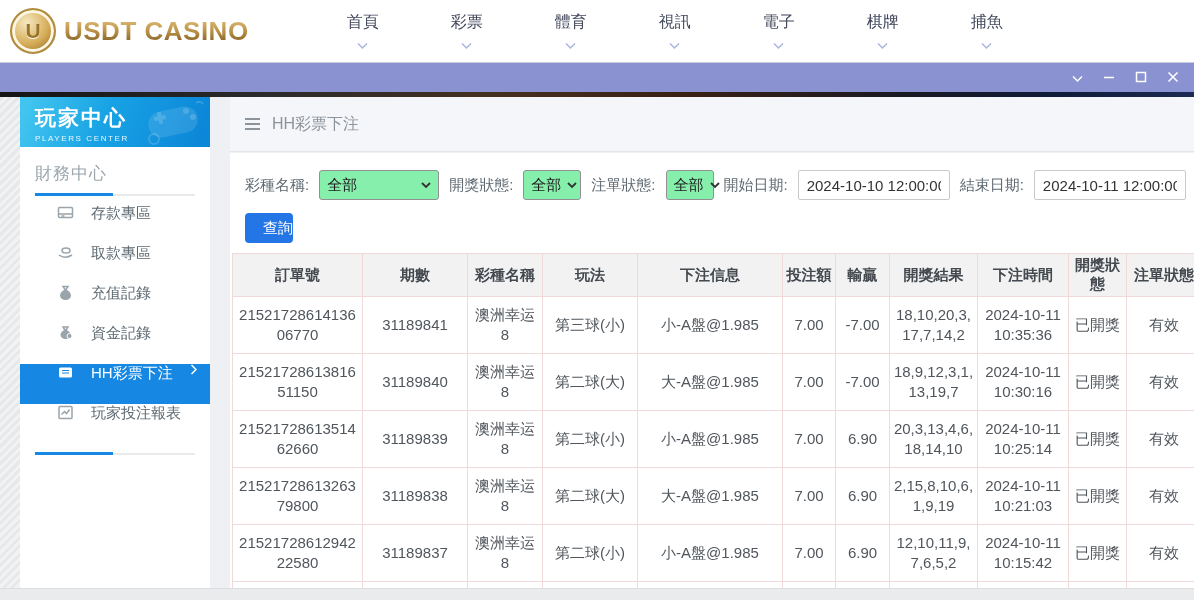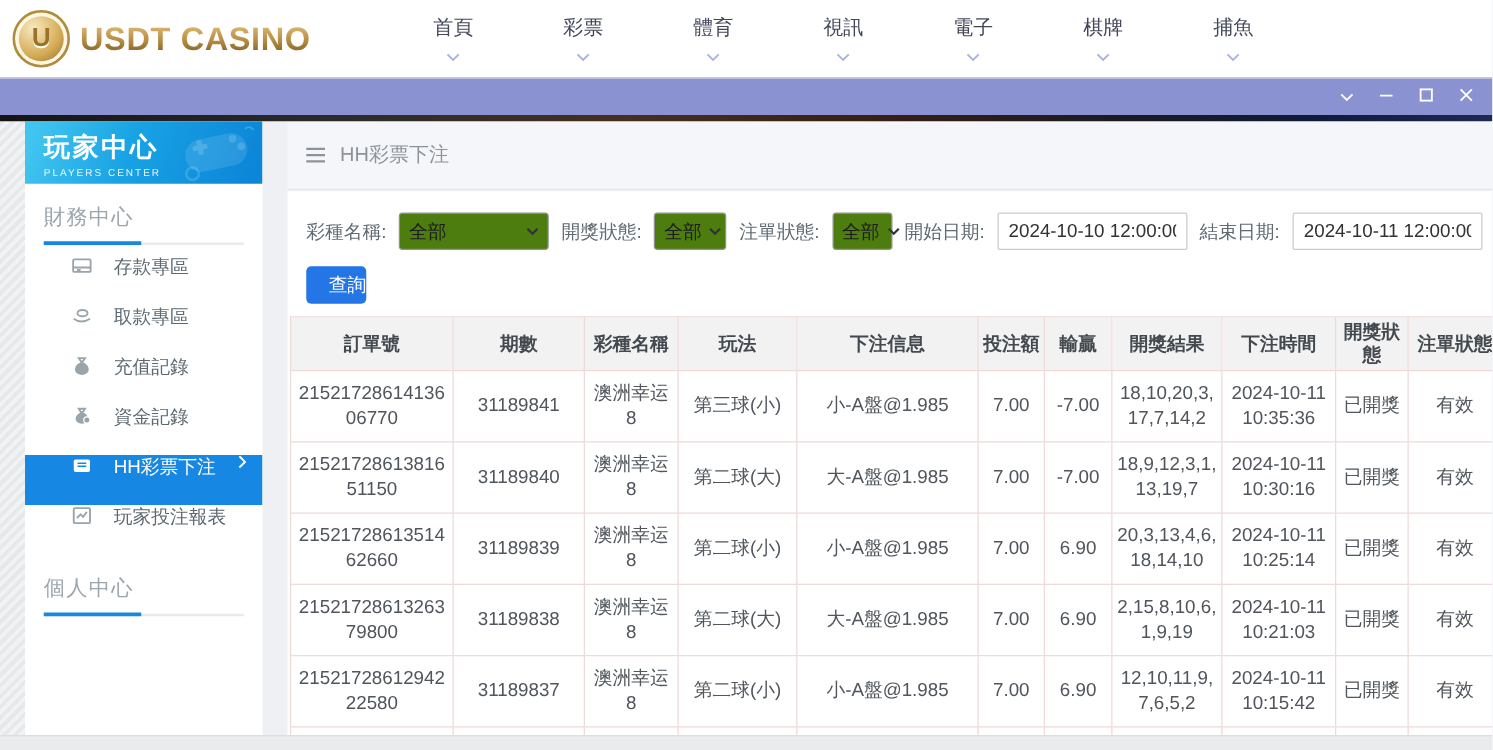--- a/index.html
+++ b/index.html
@@ -49,21 +49,21 @@
   .sb-item .chev-r { position:absolute; right:13px; color:#ffffff; display:flex; }
 
   
   .breadcrumb { position:absolute; left:230px; top:97px; width:964px; height:55px; background:#f5f6f9; border-bottom:1px solid #e3e5e8; display:flex; align-items:center; padding-left:14px; gap:11px; color:#8d939a; }
   .bc-ico { display:flex; color:#8d939a; cursor:pointer; }
   .bc-title { font-size:16px; }
 
   .content { position:absolute; left:230px; top:153px; width:964px; height:435px; background:#ffffff; overflow:hidden; }
   .filter-row { display:flex; align-items:center; padding:17px 0 0 15px; gap:10px; flex-wrap:nowrap; white-space:nowrap; }
   .f-label { font-size:15px; color:#5f6a72; }
-  .select { height:30px; border:1px solid #919191; border-radius:3px; background:#4d7c0f; display:flex; align-items:center; justify-content:space-between; padding:0 7px; font-size:15px; color:#1c1c1c; cursor:pointer; }
+  .select { height:30px; border:1px solid #919191; border-radius:3px; background:#86efac; display:flex; align-items:center; justify-content:space-between; padding:0 7px; font-size:15px; color:#1c1c1c; cursor:pointer; }
   .select .sel-caret { color:#333; display:flex; margin-left:6px; }
   .sel-lottery { width:120px; }
   .sel-draw { width:58px; }
   .sel-order { width:48px; }
   .date-input { height:30px; width:152px; border:1px solid #c8cbce; border-radius:2px; font-size:15px; color:#333; padding:0 8px; font-family:inherit; background:#fff; }
   .btn-search { margin:13px 0 0 15px; width:48px; height:30px; background:var(--button,#2476e6); border:none; border-radius:4px; color:#fff; font-size:15px; cursor:pointer; font-family:inherit;text-align:right; }
 
   
   .tbl-wrap { position:absolute; left:2px; top:100px; width:975px; }
   table { border-collapse:collapse; table-layout:fixed; width:969px; }
@@ -251,21 +251,20 @@
           <div class="sb-item">
             <span class="sb-ico">
               <svg width="17" height="17" viewBox="0 0 17 17" fill="none" stroke="currentColor" stroke-width="1.5">
                 <rect x="2" y="2.5" width="13" height="12" rx="1"></rect>
                 <path d="M4.5 10.5l3-3 2 2 3-4"></path>
               </svg>
             </span>
             <span>玩家投注報表</span>
           </div>
         </div>
-        <div class="sec-title">個人中心</div>
         <div class="sec-line">
           <i></i>
         </div>
         <div class="sb-items" id="sbi-1">
           <div class="sb-item"></div>
         </div>
       </div>
   </aside>
 
   <div class="breadcrumb">

